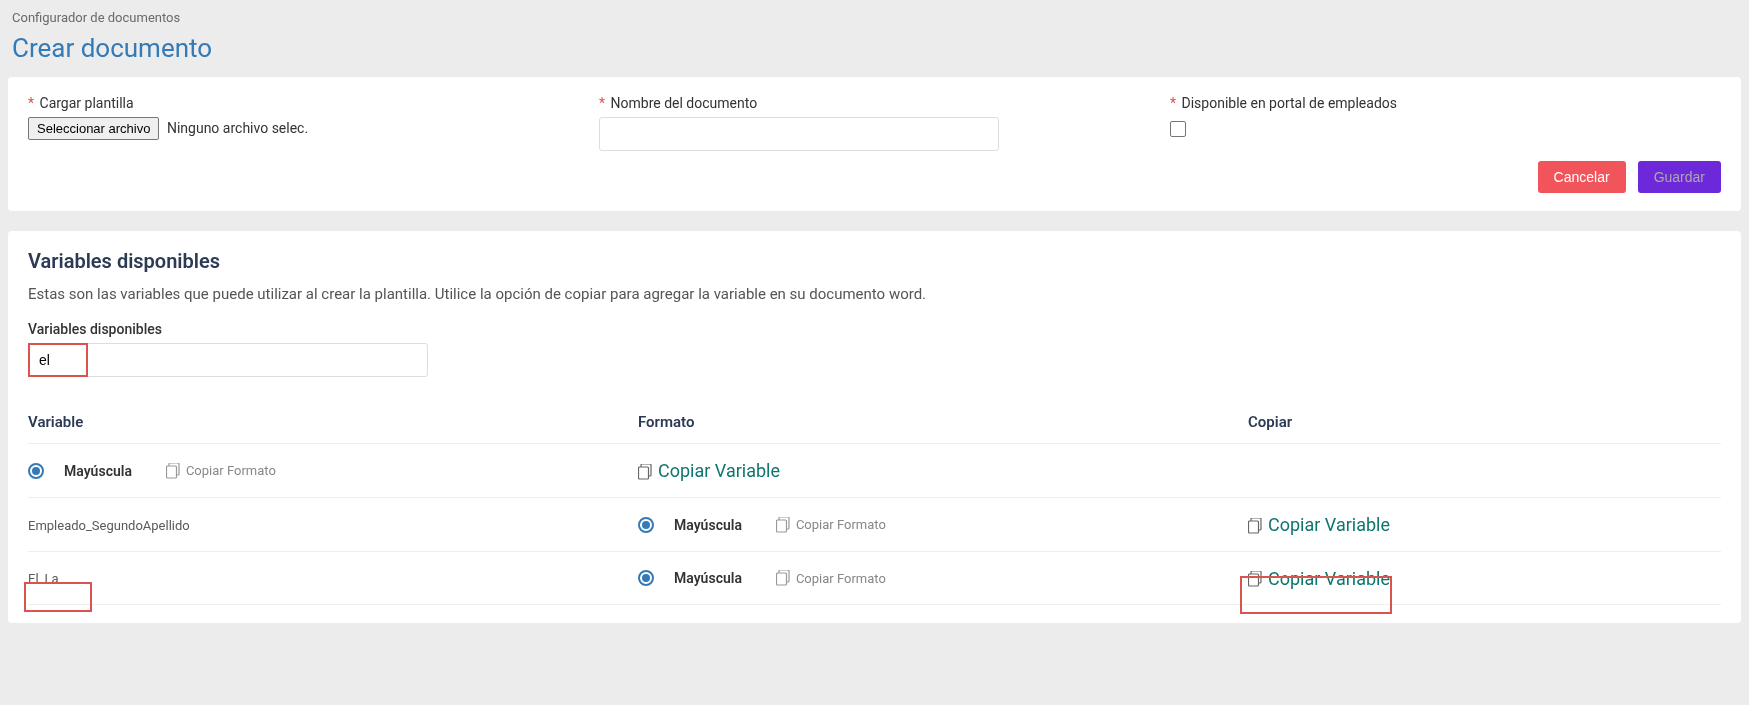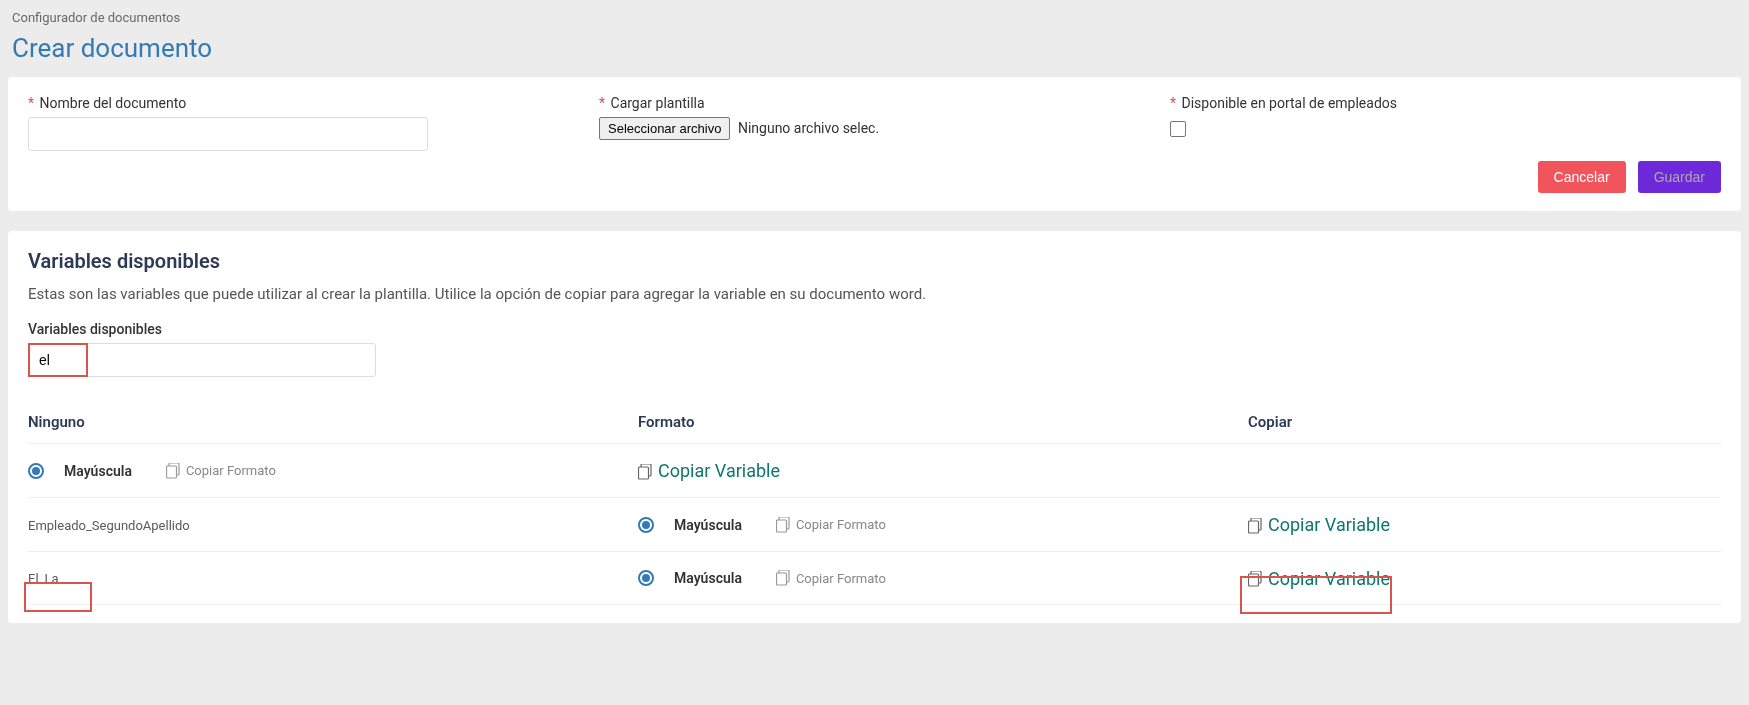--- a/index.html
+++ b/index.html
@@ -107,21 +107,21 @@
     }
     .filter-label {
       display: block;
       color: #333;
       font-size: 14px;
       margin-bottom: 6px;
       font-weight: 500;
     }
     .filter-wrap {
       position: relative;
-      width: 348px;
+      width: 400px;
       margin-bottom: 26px;
     }
     .filter-input {
       width: 100%;
       height: 34px;
       border: 1px solid #ddd;
       border-radius: 3px;
       padding: 0 10px;
       font-size: 14px;
     }
@@ -186,27 +186,27 @@
   </style>
 </head>
 <body>
 
 <div class="breadcrumb">Configurador de documentos</div>
 <div class="page-title">Crear documento</div>
 
 <div class="panel">
   <div class="form-row">
     <div class="form-col">
-      <label class="label"><span class="req">*</span> <span>Nombre del documento</span></label>
-      <input class="text-input" type="text" value="" style="">
-    </div>
-    <div class="form-col">
       <label class="label"><span class="req">*</span> <span>Cargar plantilla</span></label>
       <button class="file-btn">Seleccionar archivo</button>
       <span class="file-status">Ninguno archivo selec.</span>
+    </div>
+    <div class="form-col">
+      <label class="label"><span class="req">*</span> <span>Nombre del documento</span></label>
+      <input class="text-input" type="text" value="" style="">
     </div>
     <div class="form-col">
       <label class="label"><span class="req">*</span> <span>Disponible en portal de empleados</span></label>
       <span class="checkbox"></span>
     </div>
   </div>
   <div class="btn-row">
     <button class="btn btn-cancel">Cancelar</button>
     <button class="btn btn-save">Guardar</button>
   </div>
@@ -216,21 +216,21 @@
   <div class="section-title">Variables disponibles</div>
   <div class="section-desc">Estas son las variables que puede utilizar al crear la plantilla. Utilice la opción de copiar para agregar la variable en su documento word.</div>
 
   <label class="filter-label">Variables disponibles</label>
   <div class="filter-wrap rel">
     <input class="filter-input" type="text" value="el" style="">
     <div class="highlight-box"></div>
   </div>
 
   <div class="table-head">
-    <div class="col-var">Ninguno</div>
+    <div class="col-var">Variable</div>
     <div class="col-fmt">Formato</div>
     <div class="col-cop">Copiar</div>
   </div>
 
   <div class="table-row">
     <div class="col-fmt">
       <span class="radio">
           <span class="radio-dot"></span>
         </span>
       <span class="fmt-label">Mayúscula</span>

